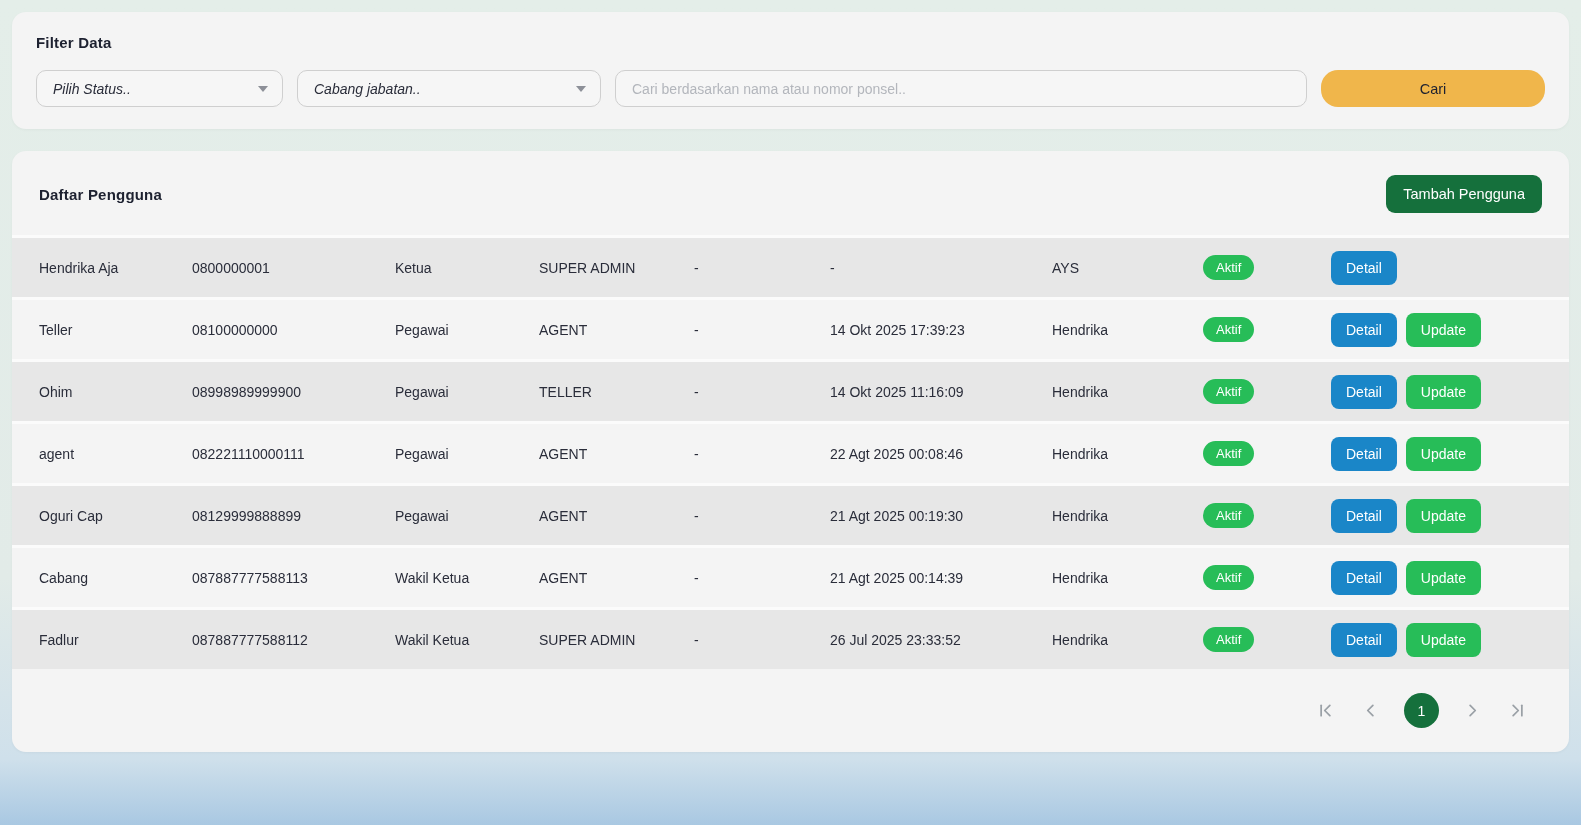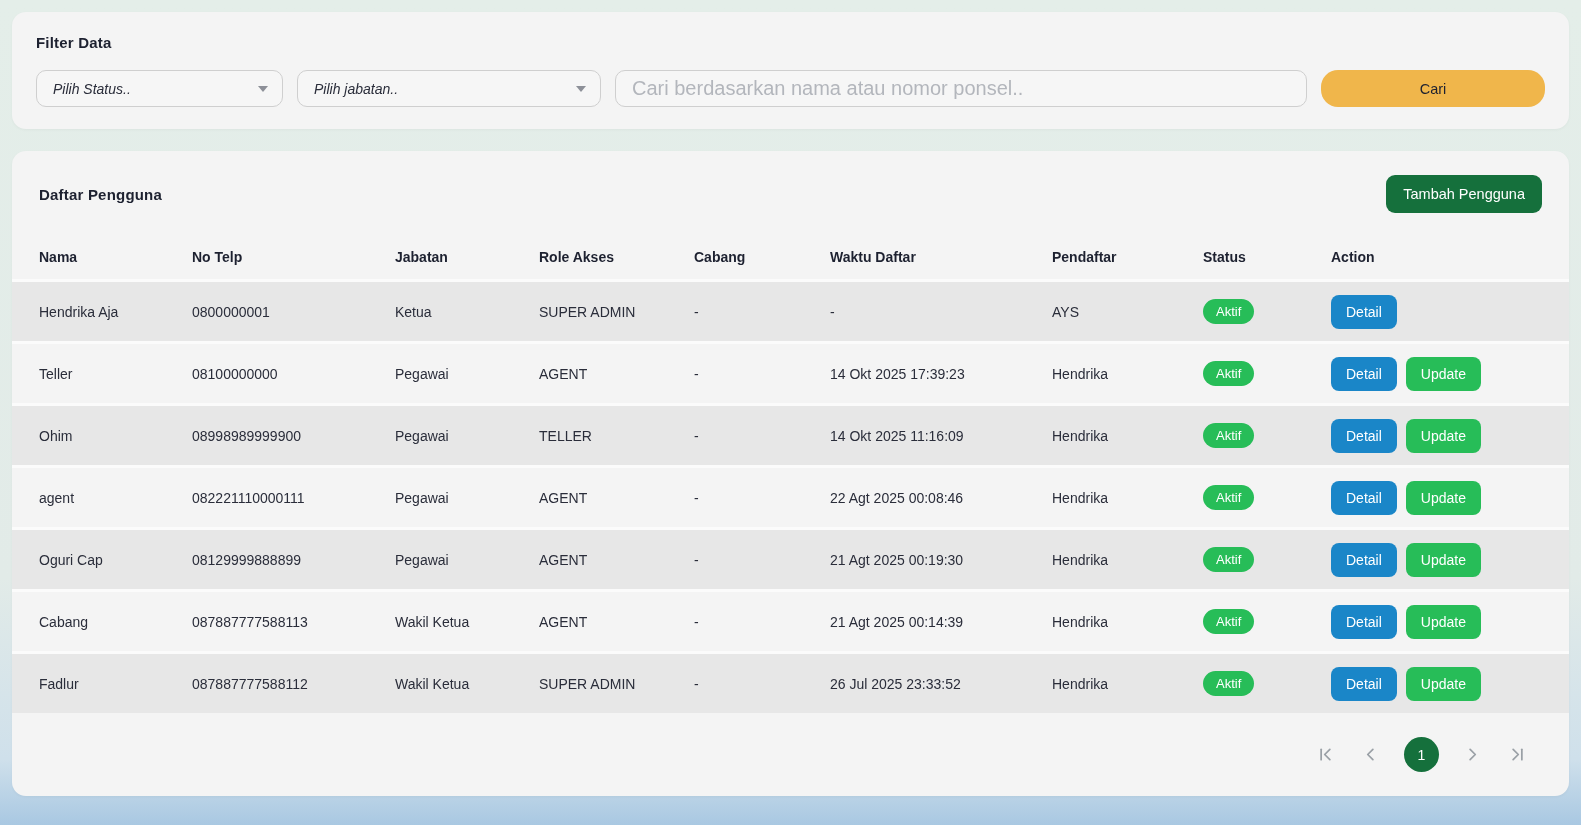--- a/index.html
+++ b/index.html
@@ -27,21 +27,21 @@
   }
   .select-box .select-label { font-style: italic; font-size: 14px; color: #2a2d3a; }
   .select-status { width: 247px; }
   .select-jabatan { width: 304px; }
   .caret-down {
     width: 0; height: 0; border-left: 5px solid transparent; border-right: 5px solid transparent;
     border-top: 6px solid #8d9098; margin-left: 8px; flex: none;
   }
   .search-input {
     flex: 1; height: 37px; border: 1px solid #cfcfcf; border-radius: 10px;
-    background: #f6f6f6; padding: 0 16px; font-size: 20px; color: #2a2d3a;
+    background: #f6f6f6; padding: 0 16px; font-size: 14px; color: #2a2d3a;
     font-family: "Liberation Sans", "DejaVu Sans", sans-serif; outline: none;
   }
   .search-input::placeholder { color: #b3b6bc; }
   .btn-cari {
     width: 224px; height: 37px; border: none; border-radius: 17px; cursor: pointer;
     background: #f0b64b; color: #1d2130; font-size: 14.5px; font-weight: 500;
     font-family: "Liberation Sans", "DejaVu Sans", sans-serif;
   }
   
   .table-card { padding-bottom: 24px; overflow: hidden; }
@@ -103,45 +103,34 @@
 <body>
 
 <div class="card filter-card">
   <div class="filter-title">Filter Data</div>
   <div class="filter-controls">
     <div class="select-box select-status">
       <span class="select-label">Pilih Status..</span>
       <span class="caret-down"></span>
     </div>
     <div class="select-box select-jabatan">
-      <span class="select-label">Pilih jabatan..</span>
+      <span class="select-label">Cabang jabatan..</span>
       <span class="caret-down"></span>
     </div>
     <input class="search-input" type="text" placeholder="Cari berdasarkan nama atau nomor ponsel.." style="">
     <button class="btn-cari">Cari</button>
   </div>
 </div>
 
 <div class="card table-card">
   <div class="table-card-header">
     <div class="table-title">Daftar Pengguna</div>
     <button class="btn-add">Tambah Pengguna</button>
   </div>
 
-  <div class="grid-row thead">
-      <div class="th">Nama</div>
-      <div class="th">No Telp</div>
-      <div class="th">Jabatan</div>
-      <div class="th">Role Akses</div>
-      <div class="th">Cabang</div>
-      <div class="th">Waktu Daftar</div>
-      <div class="th">Pendaftar</div>
-      <div class="th">Status</div>
-      <div class="th">Action</div>
-    </div>
   <div>
       <div class="grid-row tr odd">
         <div class="td">Hendrika Aja</div>
         <div class="td">0800000001</div>
         <div class="td">Ketua</div>
         <div class="td">SUPER ADMIN</div>
         <div class="td">-</div>
         <div class="td">-</div>
         <div class="td">AYS</div>
         <div class="td"><span class="badge-active">Aktif</span></div>

